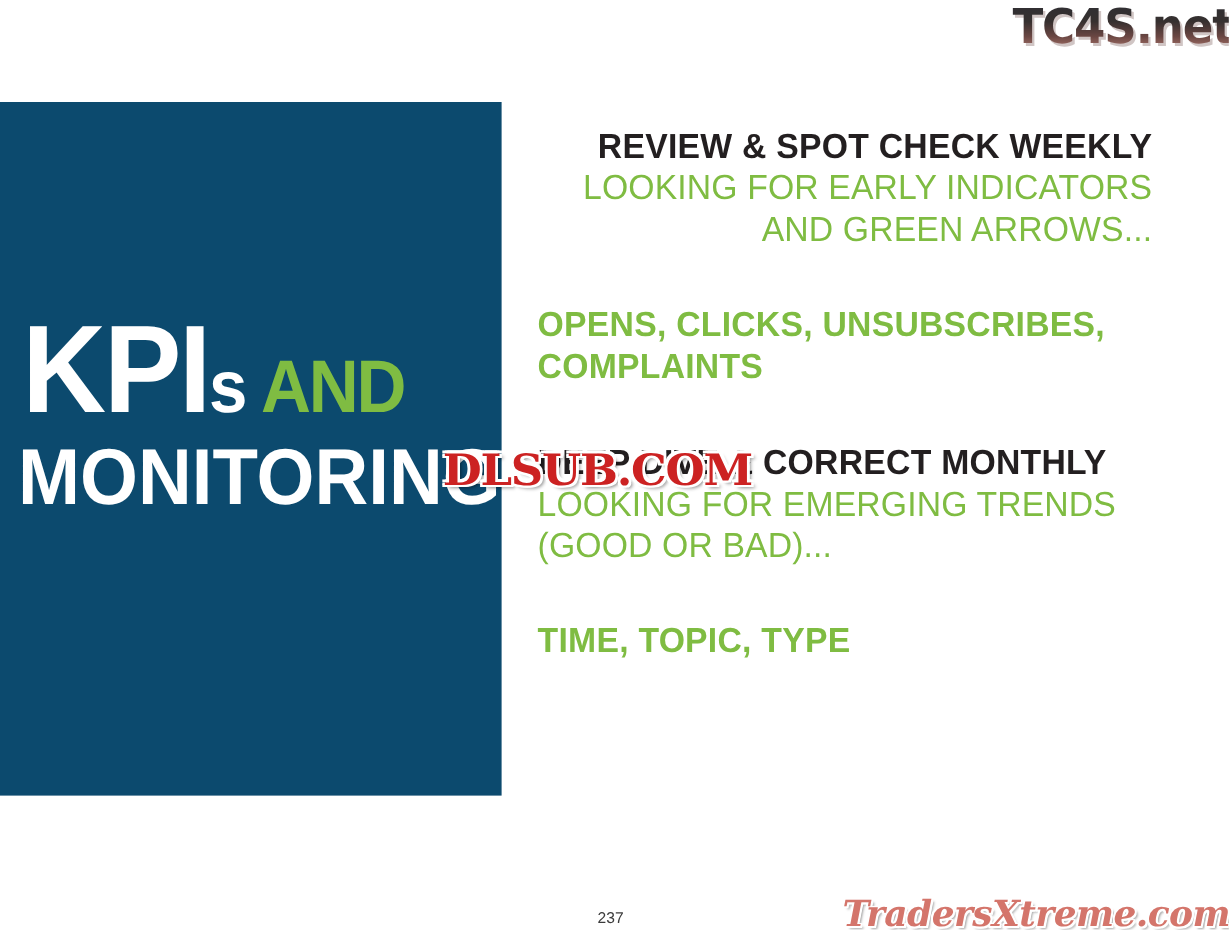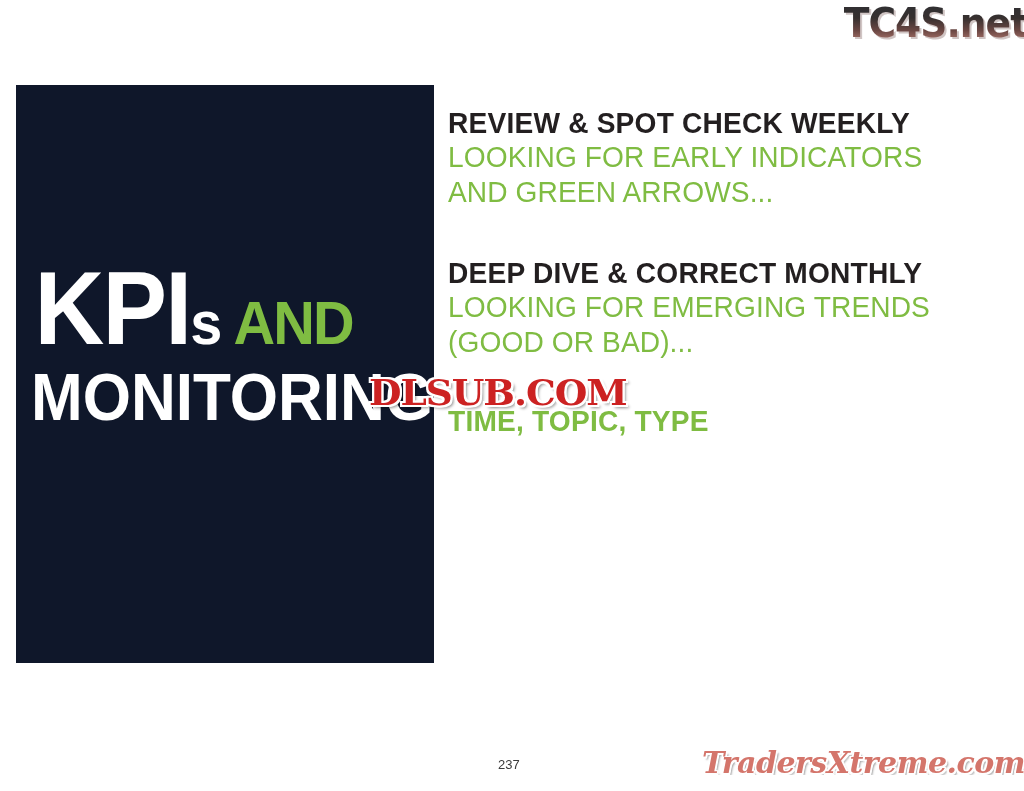--- a/index.html
+++ b/index.html
@@ -57,25 +57,25 @@
     transform: scaleX(0.94);
     transform-origin: right top;
     color: rgba(170,150,148,0.55);
     white-space: nowrap;
     z-index: 0;
   }
 
   
   #title-panel {
     position: absolute;
-    left: 16px;
+    left: 0;
     top: 85px;
     width: 418px;
     height: 578px;
-    background: #0f172a;
+    background: #0c4a6e;
   }
   #title-block {
     position: absolute;
     left: 0;
     right: 0;
     top: 176px;
   }
   .title-line {
     color: #ffffff;
     font-family: "Liberation Sans Narrow", "Liberation Sans", sans-serif;
@@ -149,21 +149,21 @@
   .bullet-metrics {
     color: #7fbc42;
     font-family: "Liberation Sans Narrow", "Liberation Sans", sans-serif;
     font-weight: bold;
     font-size: 29px;
     line-height: 1.2;
     letter-spacing: 0.2px;
     transform: scaleX(0.97);
     transform-origin: left center;
   }
-  #group-review { margin-bottom: 0; }
+  #group-review { margin-bottom: 0; text-align: right; }
   #group-metrics-1 { margin-top: 44px; margin-bottom: 0; }
   #group-deepdive { margin-top: 46px; margin-bottom: 0; }
   #group-metrics-2 { margin-top: 44px; margin-bottom: 0; }
 
   
   #watermark {
     position: absolute;
     left: 369px;
     top: 371px;
     font-family: "DejaVu Serif", serif;
@@ -227,20 +227,23 @@
     </div>
   </div>
 
   <div id="content-column">
 
     <div class="bullet-group" id="group-review">
       <div class="bullet-heading">REVIEW &amp; SPOT CHECK WEEKLY</div>
       <div class="bullet-detail">LOOKING FOR EARLY INDICATORS AND GREEN ARROWS...</div>
     </div>
 
+    <div class="bullet-group" id="group-metrics-1">
+      <div class="bullet-metrics">OPENS, CLICKS, UNSUBSCRIBES, COMPLAINTS</div>
+    </div>
 
     <div class="bullet-group" id="group-deepdive">
       <div class="bullet-heading">DEEP DIVE &amp; CORRECT MONTHLY</div>
       <div class="bullet-detail">LOOKING FOR EMERGING TRENDS (GOOD OR BAD)...</div>
     </div>
 
     <div class="bullet-group" id="group-metrics-2">
       <div class="bullet-metrics">TIME, TOPIC, TYPE</div>
     </div>
 

